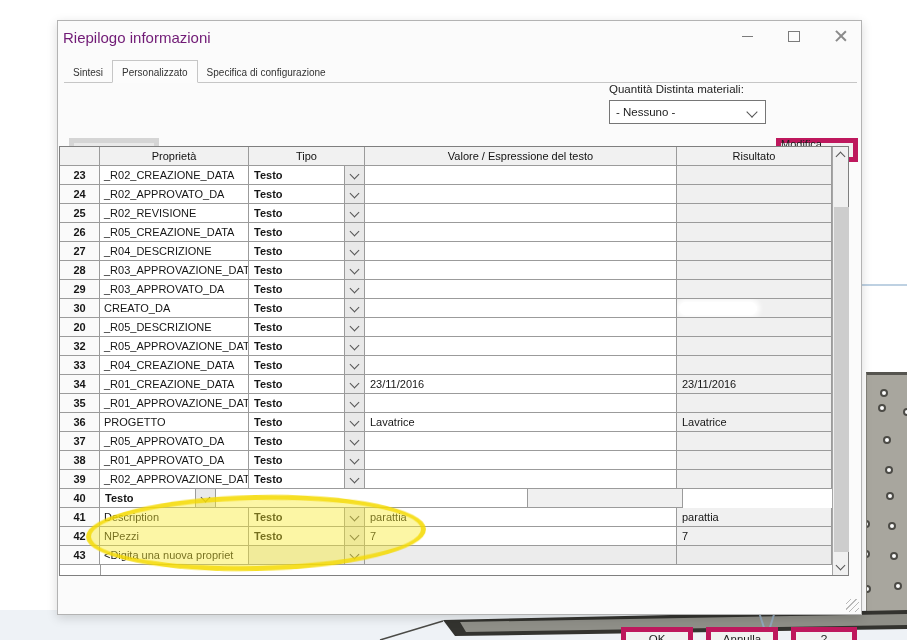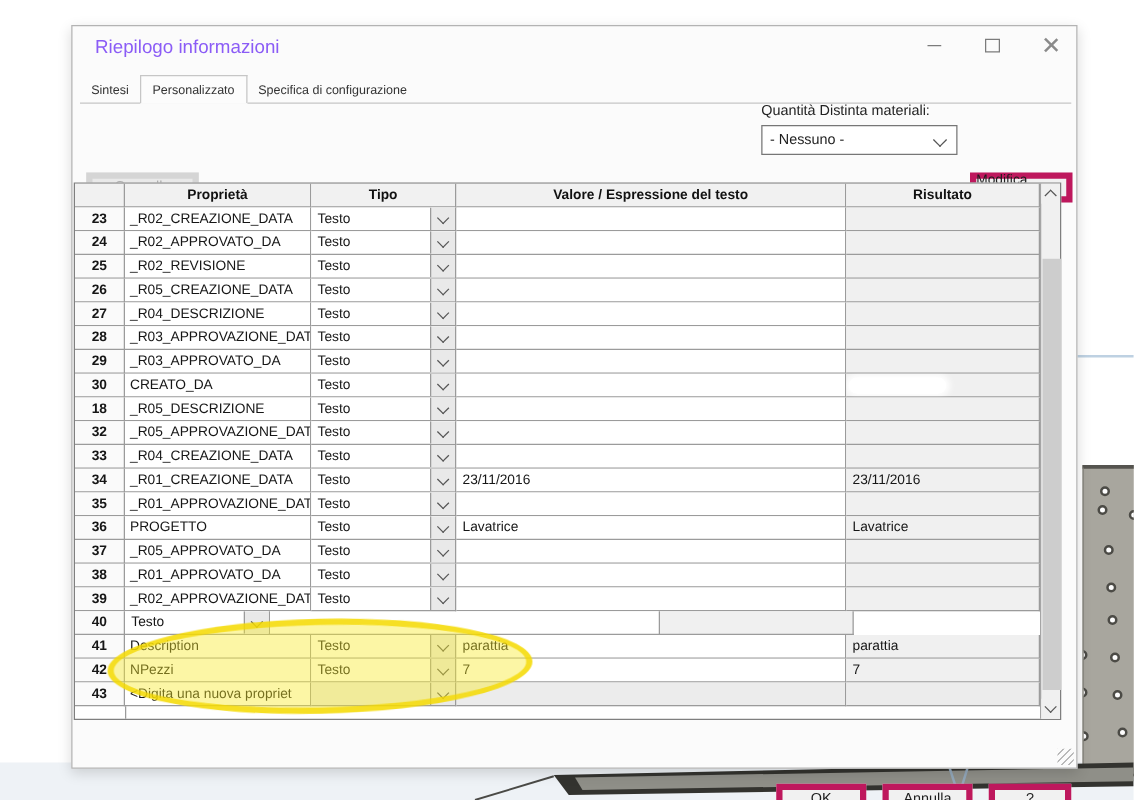--- a/index.html
+++ b/index.html
@@ -18,21 +18,21 @@
     border-bottom:2px solid #55544f;overflow:hidden;z-index:1;
   }
   .hole{position:absolute;width:8px;height:8px;border-radius:50%;background:#fdfdfd;border:2px solid #4c4b46;box-sizing:border-box;}
   .edge-svg{position:absolute;left:378px;top:603px;z-index:2;}
   
   .dialog{
     position:absolute;left:57px;top:20px;width:805px;height:595px;
     background:#fbfbfb;border:1px solid #b3b3b3;box-sizing:border-box;
     box-shadow:0 3px 10px rgba(0,0,0,.15);z-index:10;
   }
-  .dlg-title{position:absolute;left:18px;top:8px;font-size:15px;color:#8b5cf6;}
+  .dlg-title{position:absolute;left:5px;top:8px;font-size:15px;color:#701a75;}
   .win-btn{position:absolute;top:2px;width:34px;height:26px;display:flex;align-items:center;justify-content:center;}
   .wb-min{left:672px;} .wb-max{left:719px;} .wb-close{left:766px;}
   .ic-min{width:11px;height:0;border-top:1px solid #7b7b7b;}
   .ic-max{width:10px;height:9px;border:1px solid #7b7b7b;}
   .ic-close{position:relative;width:12px;height:12px;}
   .ic-close::before,.ic-close::after{content:"";position:absolute;left:5px;top:-1px;width:1.5px;height:14px;background:#8a8a8a;}
   .ic-close::before{transform:rotate(45deg);} .ic-close::after{transform:rotate(-45deg);}
   
   .tabstrip{position:absolute;left:6px;top:38px;width:793px;height:24px;display:flex;align-items:flex-end;border-bottom:1px solid #c6c6c6;box-sizing:border-box;}
   .tab{font-size:10px;color:#333;padding:3px 9px 4px 9px;white-space:nowrap;}
@@ -45,24 +45,24 @@
   .chev{width:7px;height:7px;border-right:1.5px solid #555;border-bottom:1.5px solid #555;transform:rotate(45deg);margin-top:-3px;}
   .bom-select .chev{position:absolute;right:9px;top:10px;}
   .btn-modifica{position:absolute;left:718px;top:79px;width:82px;height:24px;font-size:11px;}
   
   .ptable{position:absolute;left:1px;top:125px;width:790px;height:430px;background:#fff;border:1px solid #7f7f7f;box-sizing:border-box;display:flex;}
   .tgrid{width:772px;display:flex;flex-direction:column;}
   .trow{display:flex;height:19px;flex:0 0 19px;font-size:11px;color:#161616;}
   .trow > div{box-sizing:border-box;border-right:1px solid #9b9b9b;border-bottom:1px solid #9b9b9b;display:flex;align-items:center;overflow:hidden;white-space:nowrap;}
   .c-num{width:40px;justify-content:center;background:#fafafa;font-weight:bold;}
   .c-prop{width:149px;padding-left:4px;background:#fff;}
-  .c-tipo{width:116px;background:#fff;position:relative;padding-left:5px;}
+  .c-tipo{width:116px;background:#fff;position:relative;padding-left:5px;font-weight:bold;}
   .c-val{width:312px;padding-left:5px;background:#fff;}
   .c-ris{width:155px;padding-left:5px;background:#f0f0f0;position:relative;text-align:center;}
-  .thead .trow > div{background:#f1f1f1;font-weight:bold;justify-content:center;padding-left:0;color:#111;}
+  .thead .trow > div{background:#f1f1f1;font-weight:normal;justify-content:center;padding-left:0;color:#111;}
   .combo{position:absolute;right:0;top:0;width:20px;height:100%;background:#e9e9e9;border-left:1px solid #9b9b9b;display:flex;align-items:center;justify-content:center;box-sizing:border-box;}
   .combo .chev{margin-top:-2px;width:6px;height:6px;}
   .newrow .c-tipo,.newrow .c-val,.newrow .c-ris{background:#ececec;}
   .filler{flex:1;display:flex;}
   .filler .f1{width:40px;border-right:1px solid #9b9b9b;}
   
   .vsb{width:18px;position:relative;background:#f0f0f0;border-left:1px solid #a5a5a5;box-sizing:border-box;}
   .sb-arrow{position:absolute;left:0;width:100%;height:16px;display:flex;align-items:center;justify-content:center;background:#f0f0f0;}
   .sb-up{top:0;} .sb-down{bottom:0;}
   .tri-up{width:6px;height:6px;border-left:1.5px solid #555;border-top:1.5px solid #555;transform:rotate(45deg);margin-top:3px;}
@@ -214,21 +214,21 @@
             <div class="c-prop">CREATO_DA</div>
             <div class="c-tipo">Testo<div class="combo">
                 <div class="chev"></div>
               </div></div>
             <div class="c-val"></div>
             <div class="c-ris">
               <div class="erase-blob"></div>
             </div>
           </div>
           <div class="trow">
-            <div class="c-num">18</div>
+            <div class="c-num">20</div>
             <div class="c-prop">_R05_DESCRIZIONE</div>
             <div class="c-tipo">Testo<div class="combo">
                 <div class="chev"></div>
               </div></div>
             <div class="c-val"></div>
             <div class="c-ris"></div>
           </div>
           <div class="trow">
             <div class="c-num">32</div>
             <div class="c-prop">_R05_APPROVAZIONE_DATA</div>

